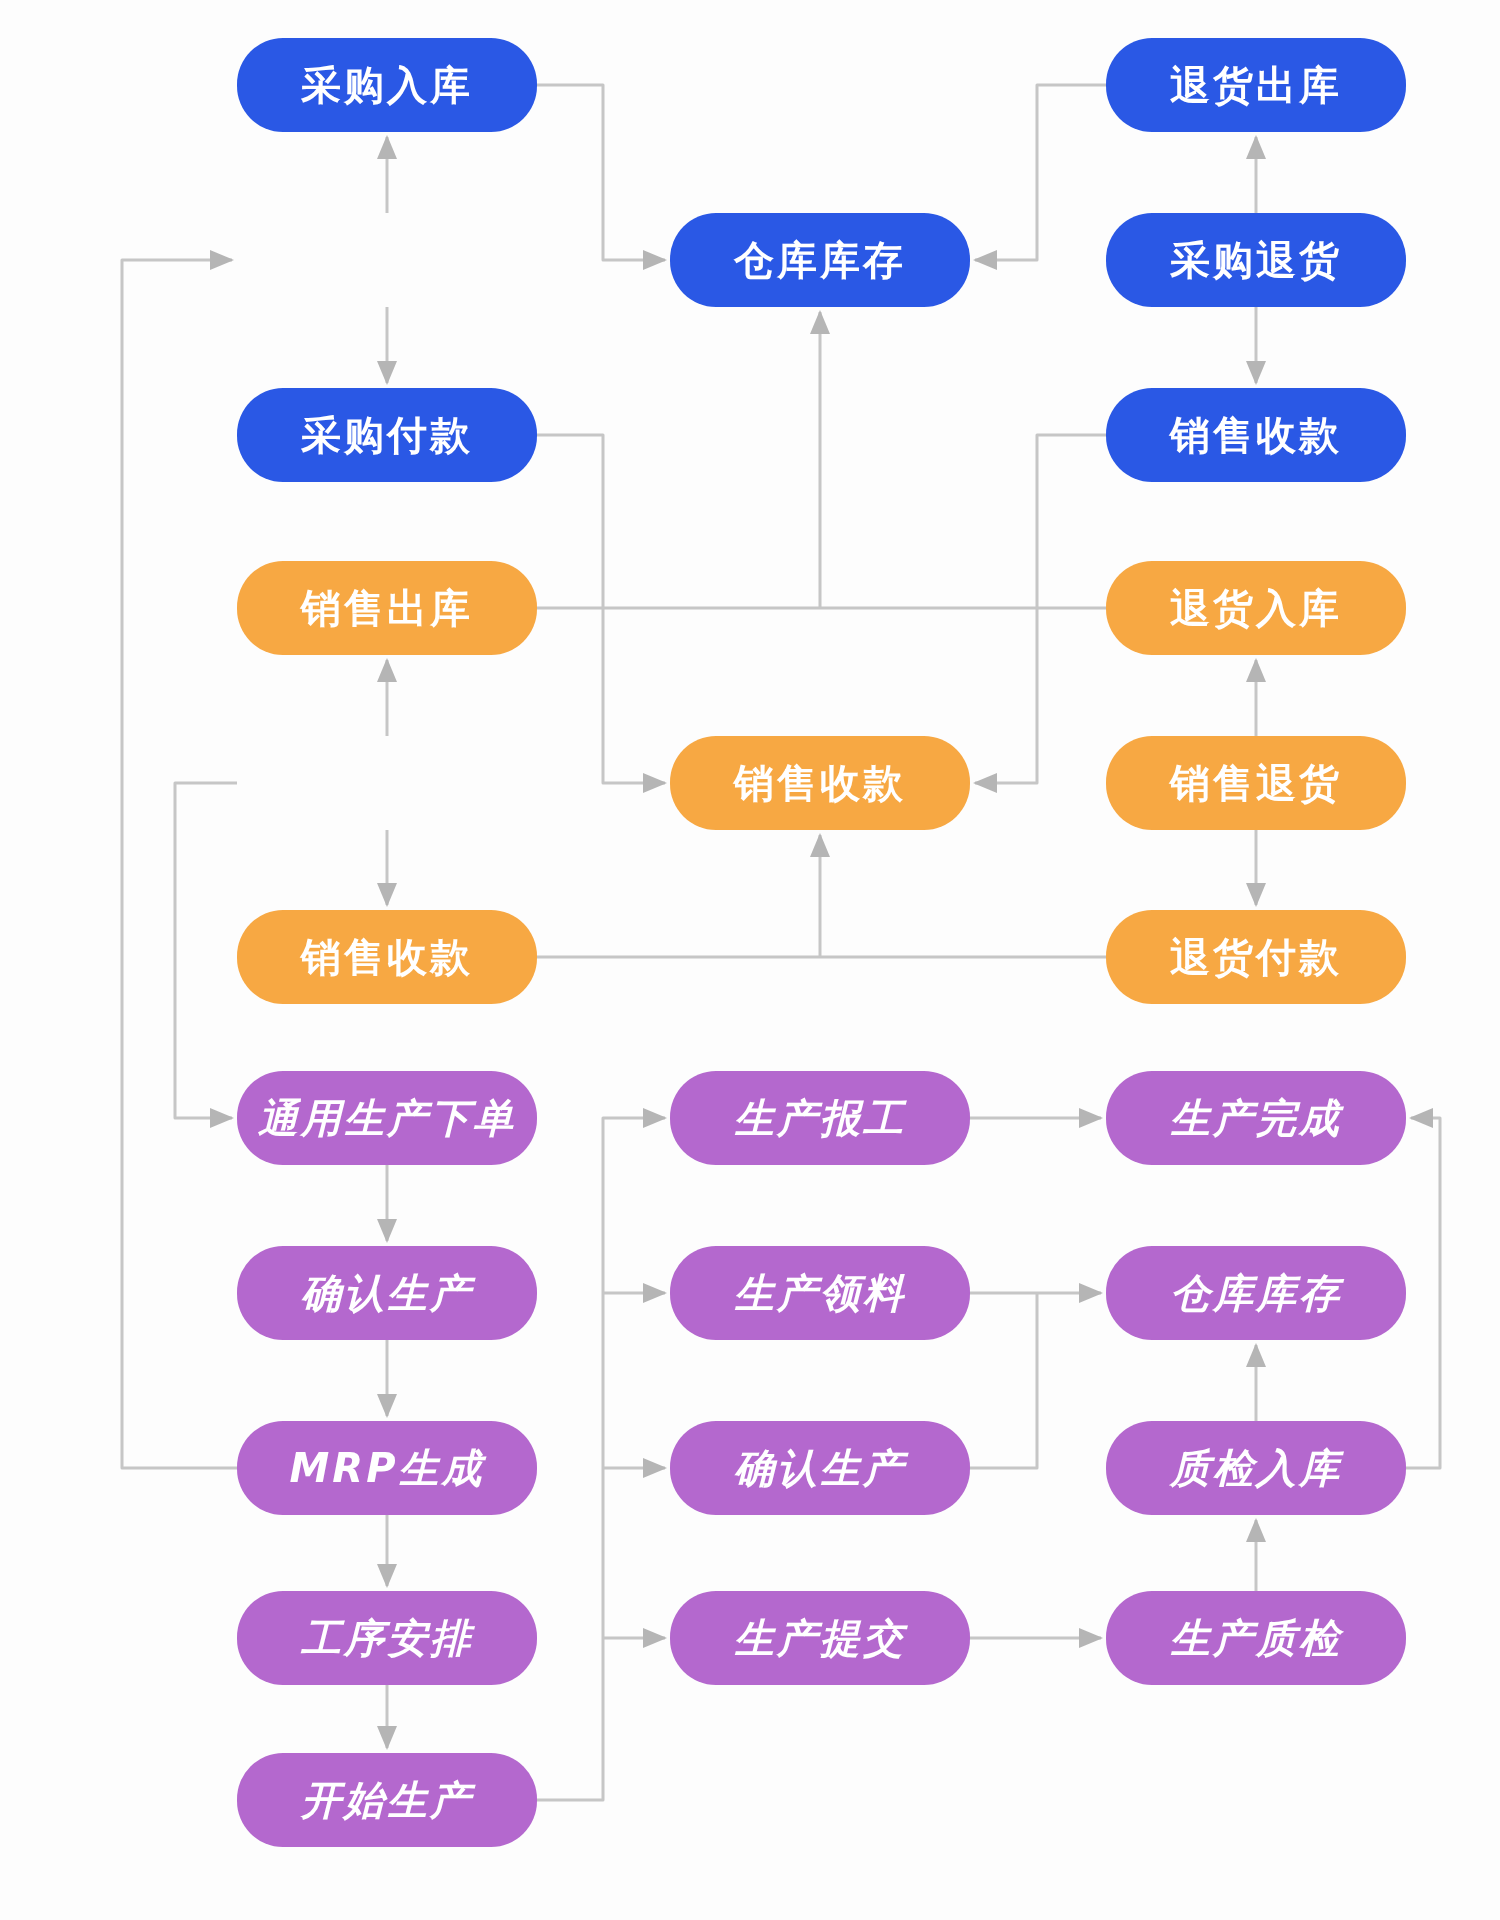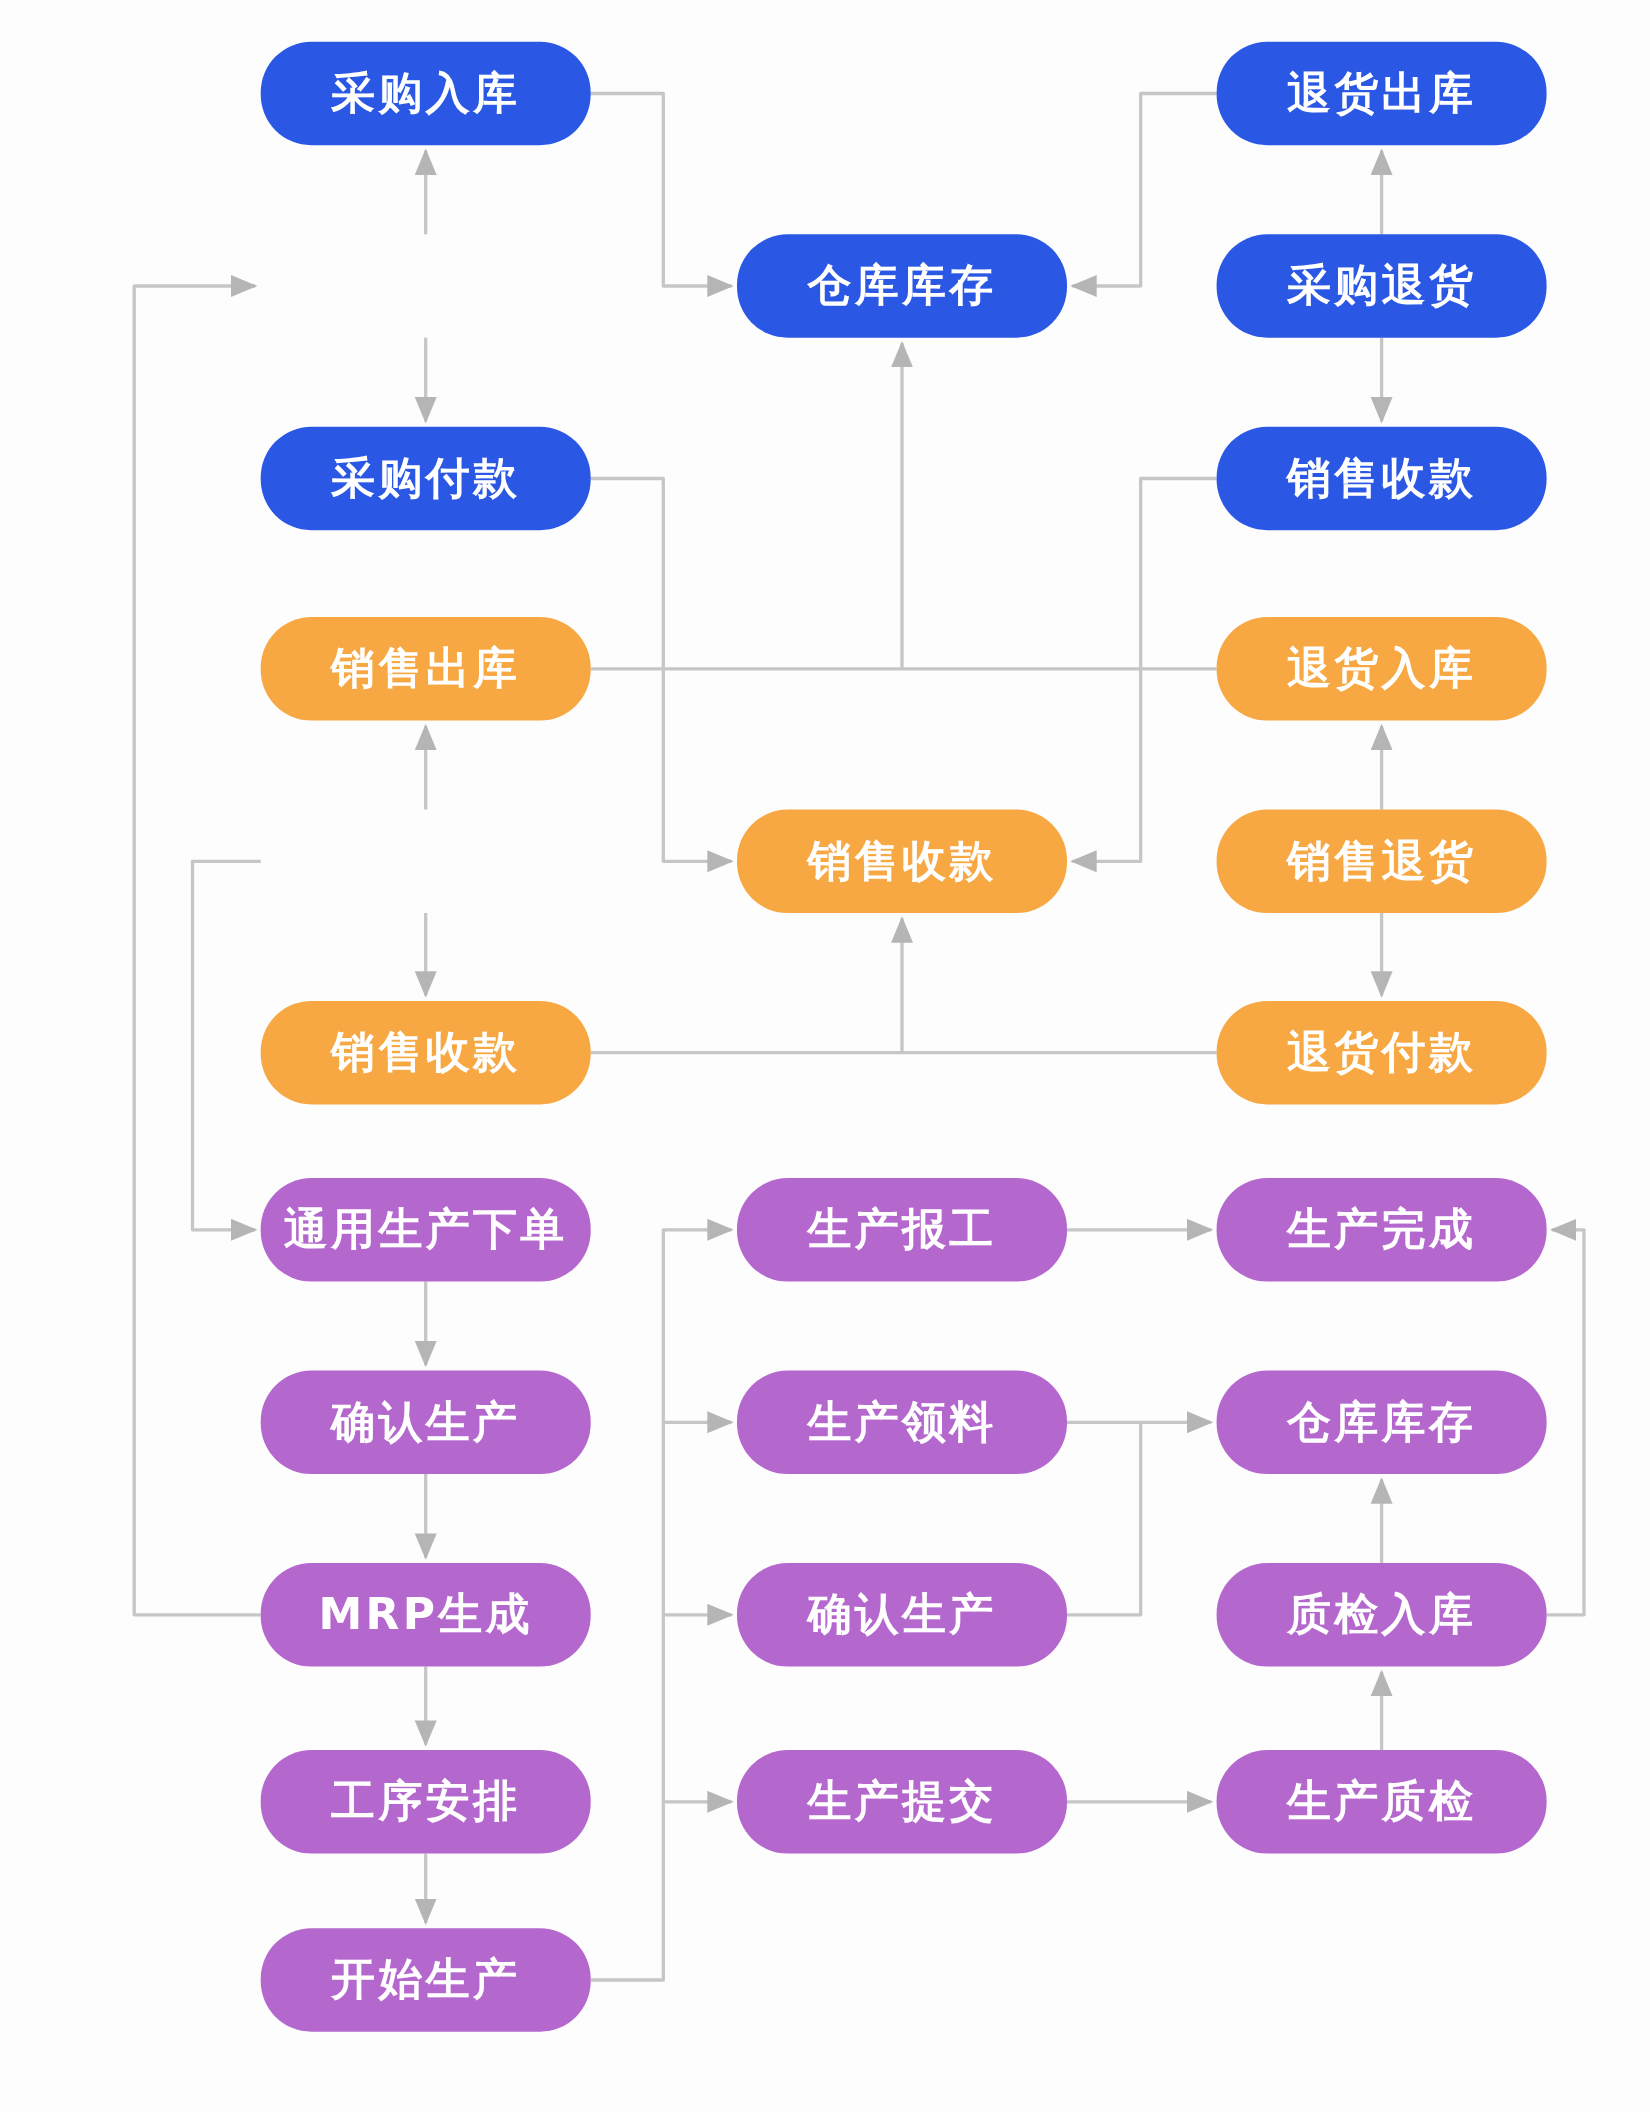--- a/index.html
+++ b/index.html
@@ -8,21 +8,21 @@
   svg.edge-layer{position:absolute;left:0;top:0;width:1500px;height:1920px;pointer-events:none;}
   path.edge{fill:none;stroke:var(--connector,#c6c6c6);stroke-width:3;stroke-linejoin:round;}
   .node{
     position:absolute;width:300px;height:94px;border-radius:46px;
     display:flex;align-items:center;justify-content:center;
     color:#ffffff;font-weight:700;font-size:40px;letter-spacing:3px;line-height:1;
     font-family:"DejaVu Sans","Liberation Sans",sans-serif;
   }
   .node.blue{background:var(--blue,#2a58e5);}
   .node.orange{background:var(--orange,#f7a843);}
-  .node.purple{background:var(--purple,#b468ce);}
+  .node.purple{background:var(--purple,#b468ce);font-style:italic;}
 </style>
 </head>
 <body>
 
 <div class="canvas">
 
   <svg class="edge-layer" viewBox="0 0 1500 1920" xmlns="http://www.w3.org/2000/svg">
     <defs>
       <marker id="ah" markerUnits="userSpaceOnUse" markerWidth="26" markerHeight="22" refX="22" refY="10" orient="auto">
         <path d="M0,0 L24,10 L0,20 Z" fill="#b5b5b5"></path>

